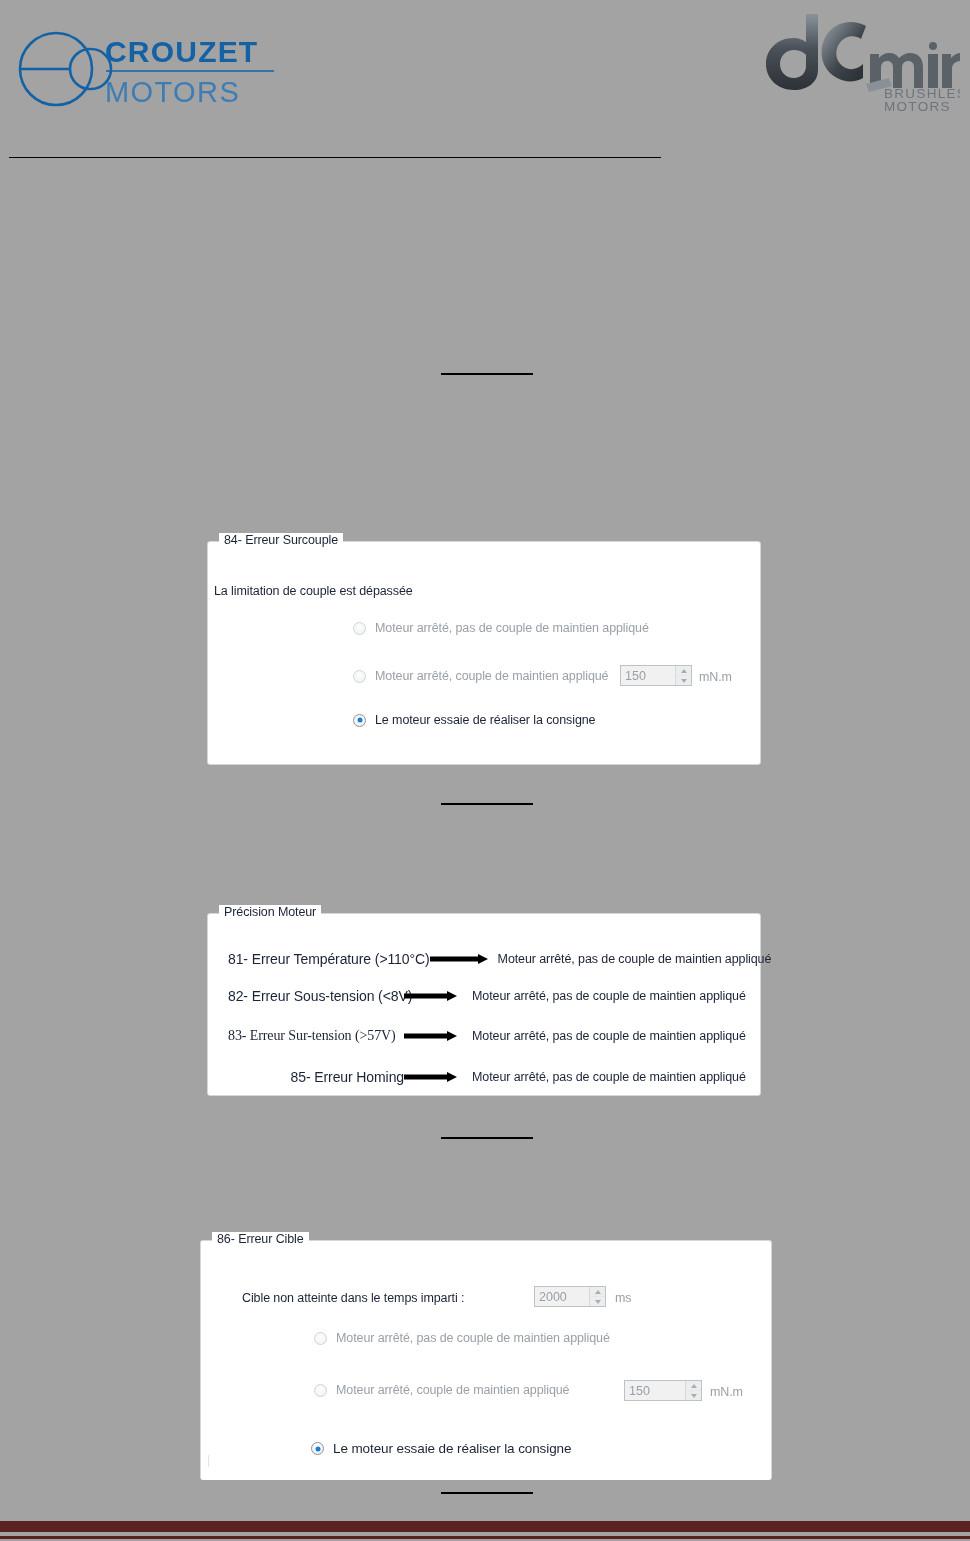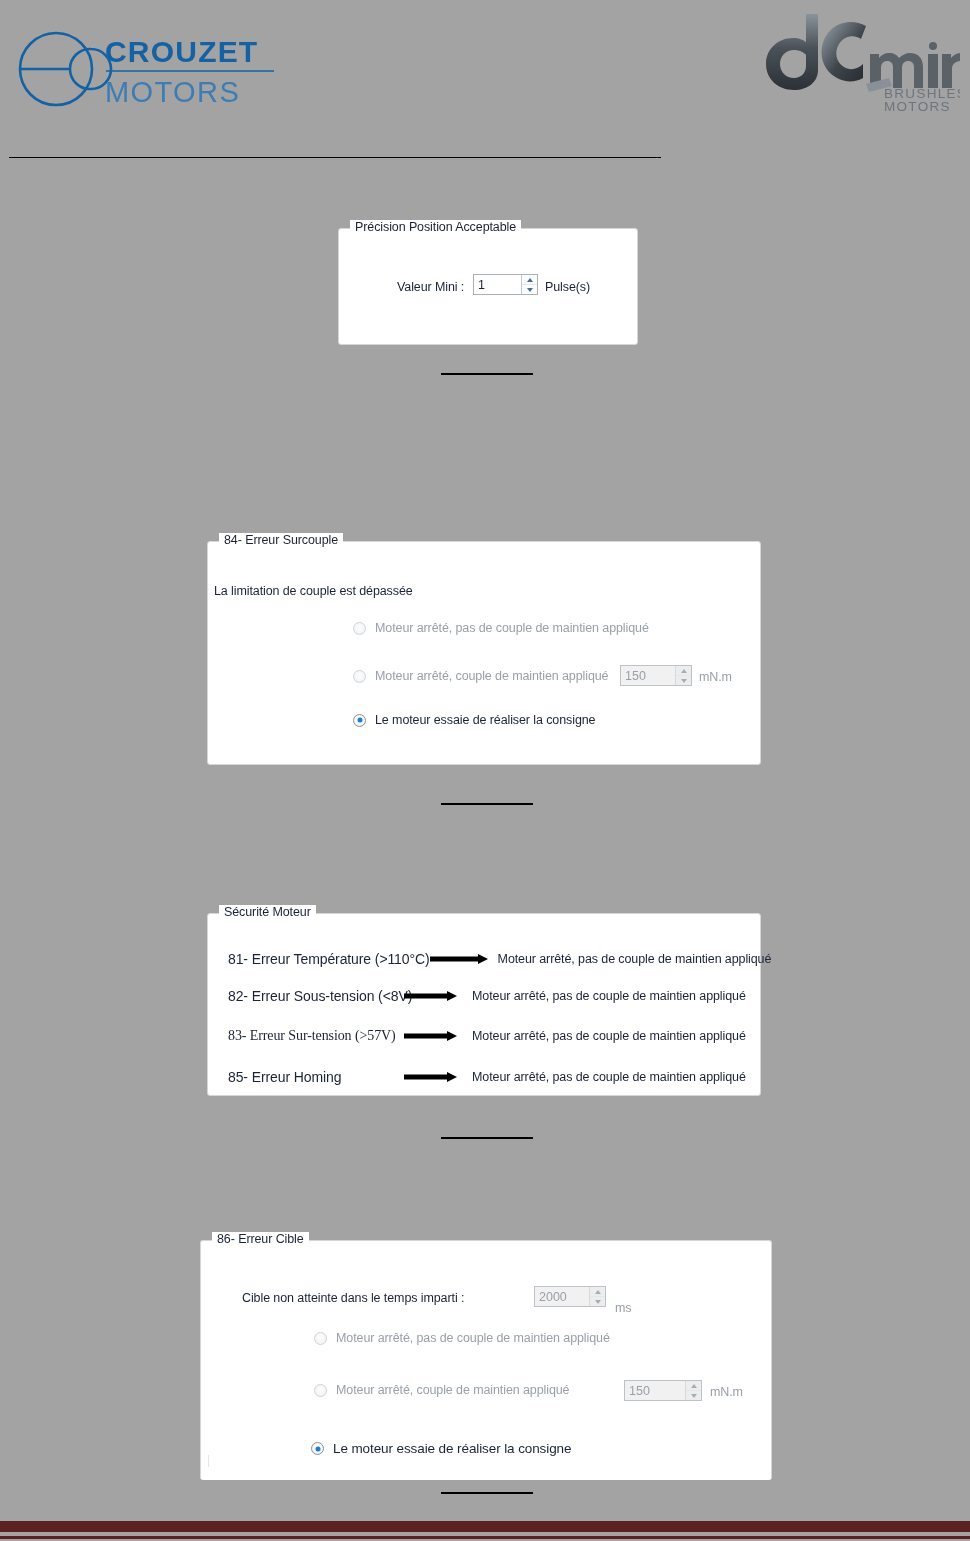--- a/index.html
+++ b/index.html
@@ -296,35 +296,20 @@
       <path d="M194 46 L203 46 L203 50 C206 47 209 45 213 45 L213 53 C208 53 204 56 204 61 L204 80 L194 80 Z" fill="#5a6268"></path>
 
       <path d="M118 76 L141 70 L144 78 L121 84 Z" fill="#8a9098"></path>
       <text x="136" y="90" font-family="Liberation Sans, sans-serif" font-size="13.5" letter-spacing="1.3" fill="#6c757d">BRUSHLESS</text>
       <text x="136" y="103" font-family="Liberation Sans, sans-serif" font-size="13.5" letter-spacing="1.3" fill="#6c757d">MOTORS</text>
     </svg>
   </div>
 
   <div class="header-rule"></div>
 
-  <div class="groupbox" style="left:338px; top:228px; width:300px; height:117px;">
-    <div class="gb-title">Précision Position Acceptable</div>
-
-    <div class="lbl" style="left:58px; top:51px;">Valeur Mini :</div>
-
-    <div class="spin" style="left:134px; top:45px; width:65px;">
-      <div class="val">1</div>
-      <div class="btns">
-        <div class="up"></div>
-        <div class="dn"></div>
-      </div>
-    </div>
-
-    <div class="lbl unit-on" style="left:206px; top:51px;">Pulse(s)</div>
-  </div>
 
   <div class="sep" style="left:441px; top:373px;"></div>
 
   <div class="groupbox" style="left:207px; top:541px; width:554px; height:224px;">
     <div class="gb-title">84- Erreur Surcouple</div>
 
     <div class="lbl" style="left:6px; top:42px;">La limitation de couple est dépassée</div>
 
     <div class="radio-row" style="left:145px; top:79px;">
       <span class="radio disabled"></span>
@@ -346,21 +331,21 @@
 
     <div class="radio-row" style="left:145px; top:171px;">
       <span class="radio checked"></span>
       <span class="radio-label">Le moteur essaie de réaliser la consigne</span>
     </div>
   </div>
 
   <div class="sep" style="left:441px; top:803px;"></div>
 
   <div class="groupbox" style="left:207px; top:913px; width:554px; height:183px;">
-    <div class="gb-title">Sécurité Moteur</div>
+    <div class="gb-title">Précision Moteur</div>
 
     <div class="sec-row" style="left:20px; top:37px;">
       <span class="sec-code">81- Erreur Température (&gt;110°C)</span>
       <span class="arrow" style="width:58px; margin:0 10px 0 0;">
         <span class="shaft" style="width:50px;"></span>
           <span class="head"></span>
       </span>
       <span class="sec-action">Moteur arrêté, pas de couple de maintien appliqué</span>
     </div>
 
@@ -375,21 +360,21 @@
 
     <div class="sec-row" style="left:20px; top:114px;">
       <span class="sec-code" style="width:176px; display:inline-block;font-family:Liberation Serif, serif;">83- Erreur Sur-tension (&gt;57V)</span>
       <span class="arrow" style="width:53px; margin:0 15px 0 0;">
         <span class="shaft" style="width:45px;"></span>
           <span class="head"></span>
       </span>
       <span class="sec-action">Moteur arrêté, pas de couple de maintien appliqué</span>
     </div>
 
-    <div class="sec-row" style="left:20px; top:155px;">
+    <div class="sec-row" style="left:20px; top:155px;text-align:right;">
       <span class="sec-code" style="width:176px; display:inline-block;">85- Erreur Homing</span>
       <span class="arrow" style="width:53px; margin:0 15px 0 0;">
         <span class="shaft" style="width:45px;"></span>
           <span class="head"></span>
       </span>
       <span class="sec-action">Moteur arrêté, pas de couple de maintien appliqué</span>
     </div>
   </div>
 
   <div class="sep" style="left:441px; top:1137px;"></div>
@@ -399,21 +384,21 @@
 
     <div class="lbl" style="left:41px; top:50px;">Cible non atteinte dans le temps  imparti :</div>
 
     <div class="spin disabled" style="left:333px; top:45px; width:72px;">
       <div class="val">2000</div>
       <div class="btns">
         <div class="up"></div>
         <div class="dn"></div>
       </div>
     </div>
-    <div class="lbl unit" style="left:414px; top:60px;">ms</div>
+    <div class="lbl unit" style="left:414px; top:50px;">ms</div>
 
     <div class="radio-row" style="left:113px; top:90px;">
       <span class="radio disabled"></span>
       <span class="radio-label dim">Moteur arrêté, pas de couple de maintien appliqué</span>
     </div>
 
     <div class="radio-row" style="left:113px; top:142px;">
       <span class="radio disabled"></span>
       <span class="radio-label dim">Moteur arrêté, couple de maintien appliqué</span>
     </div>

